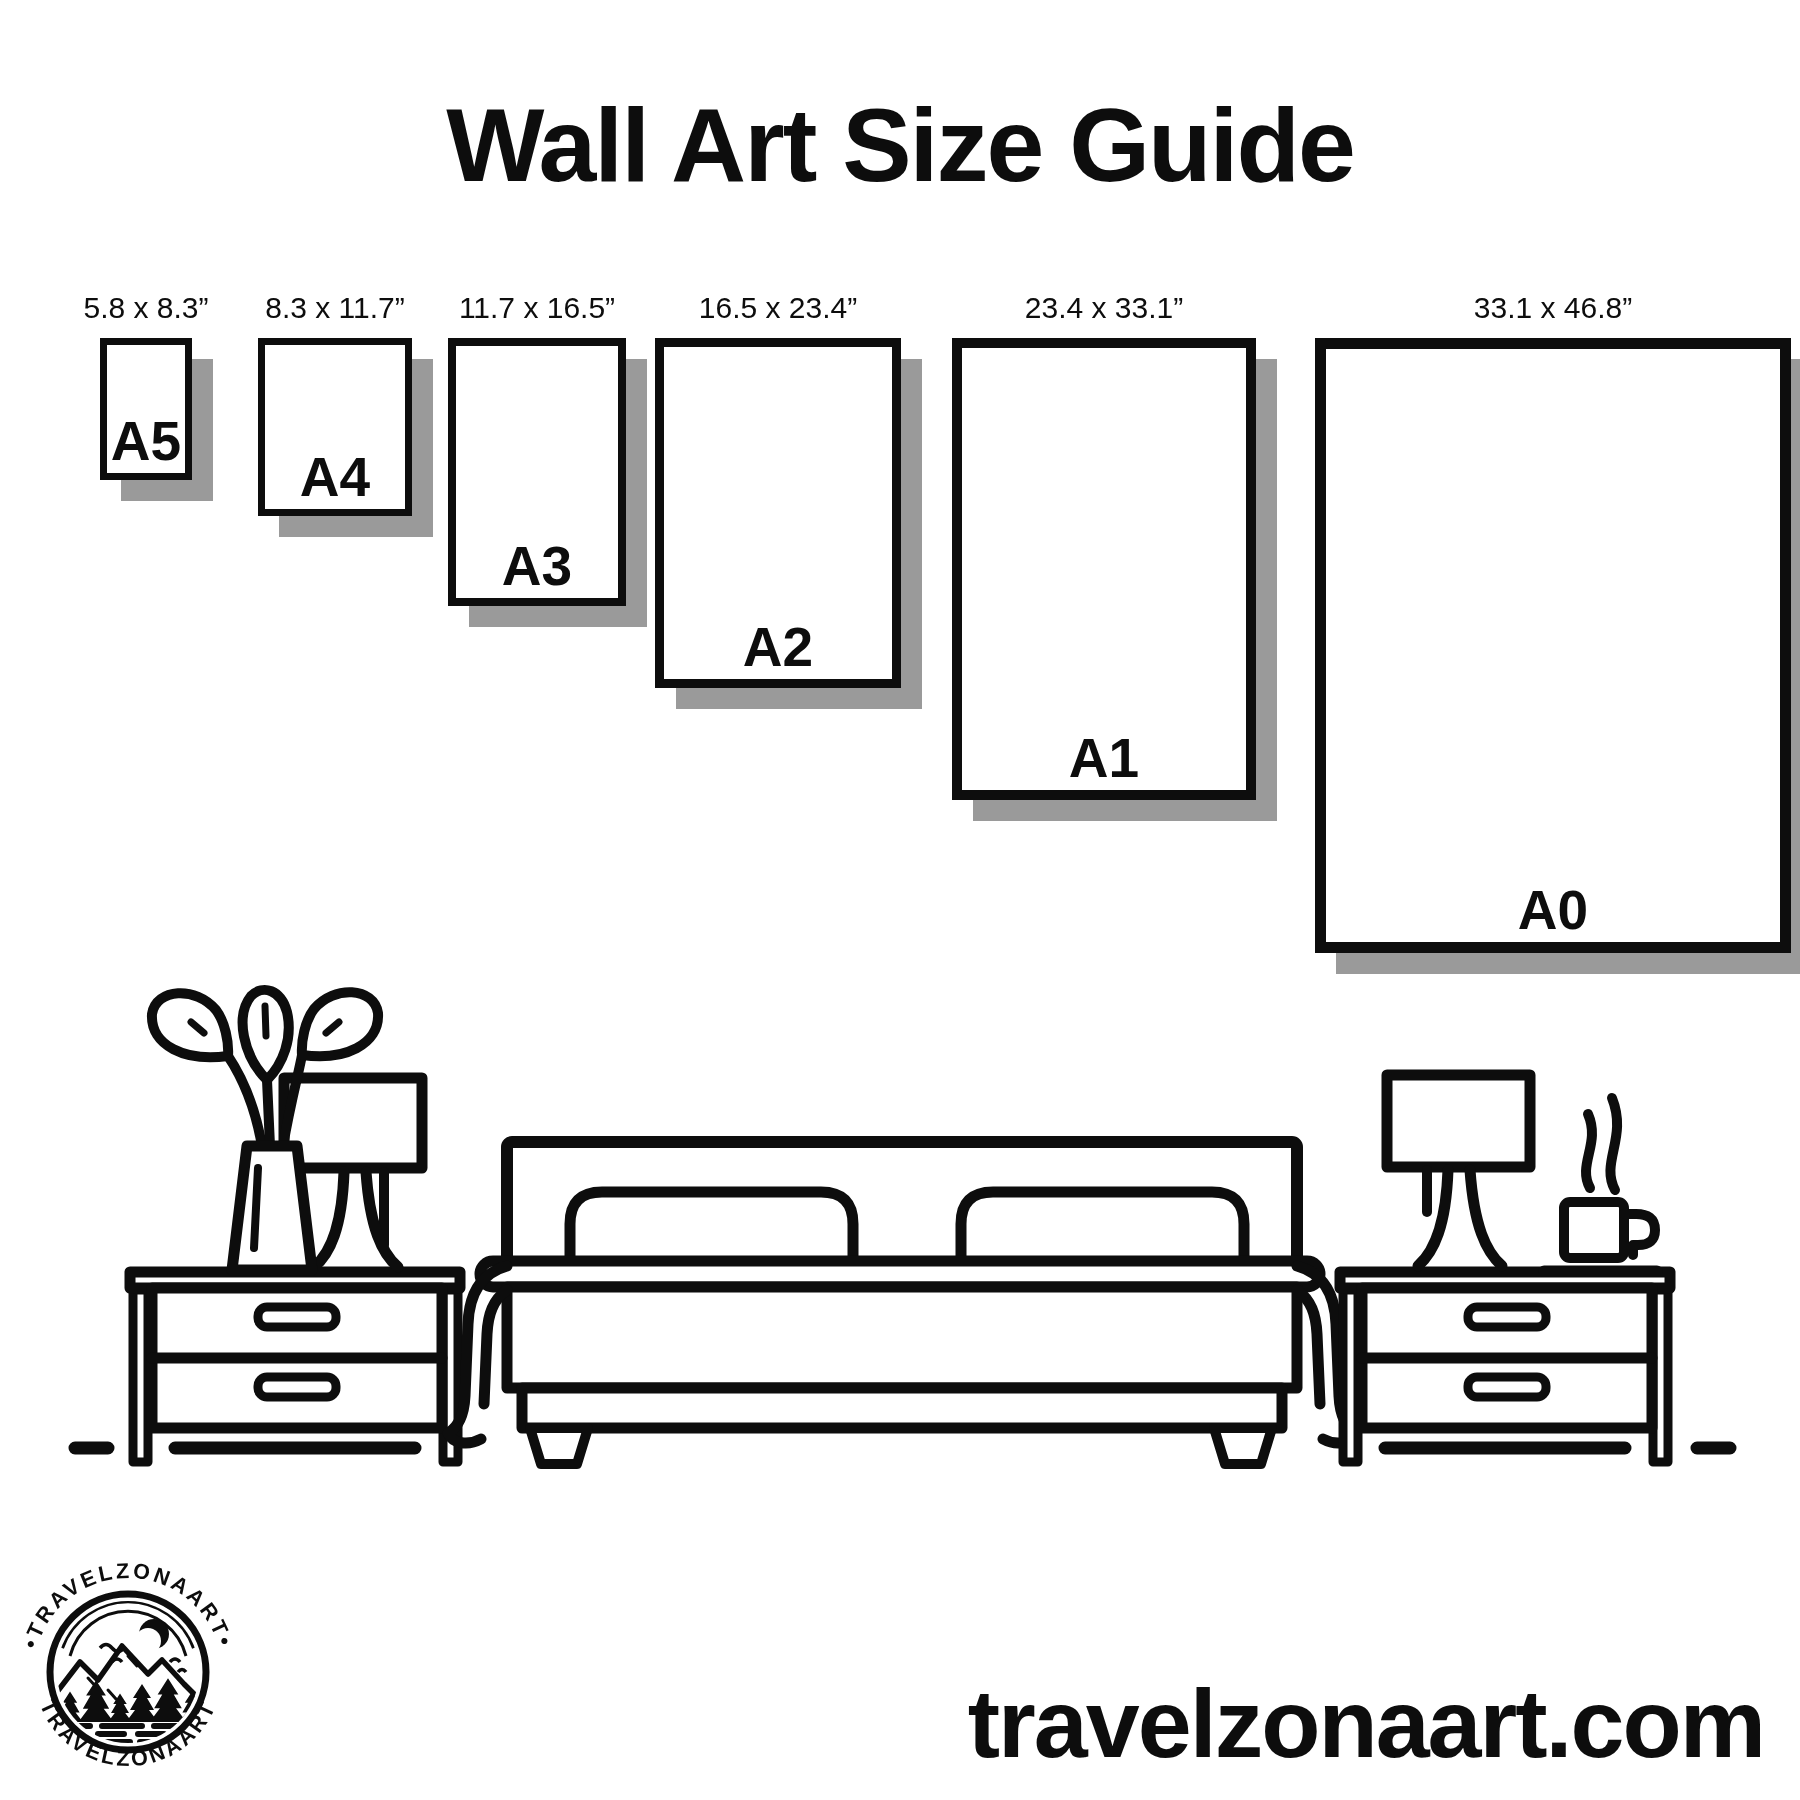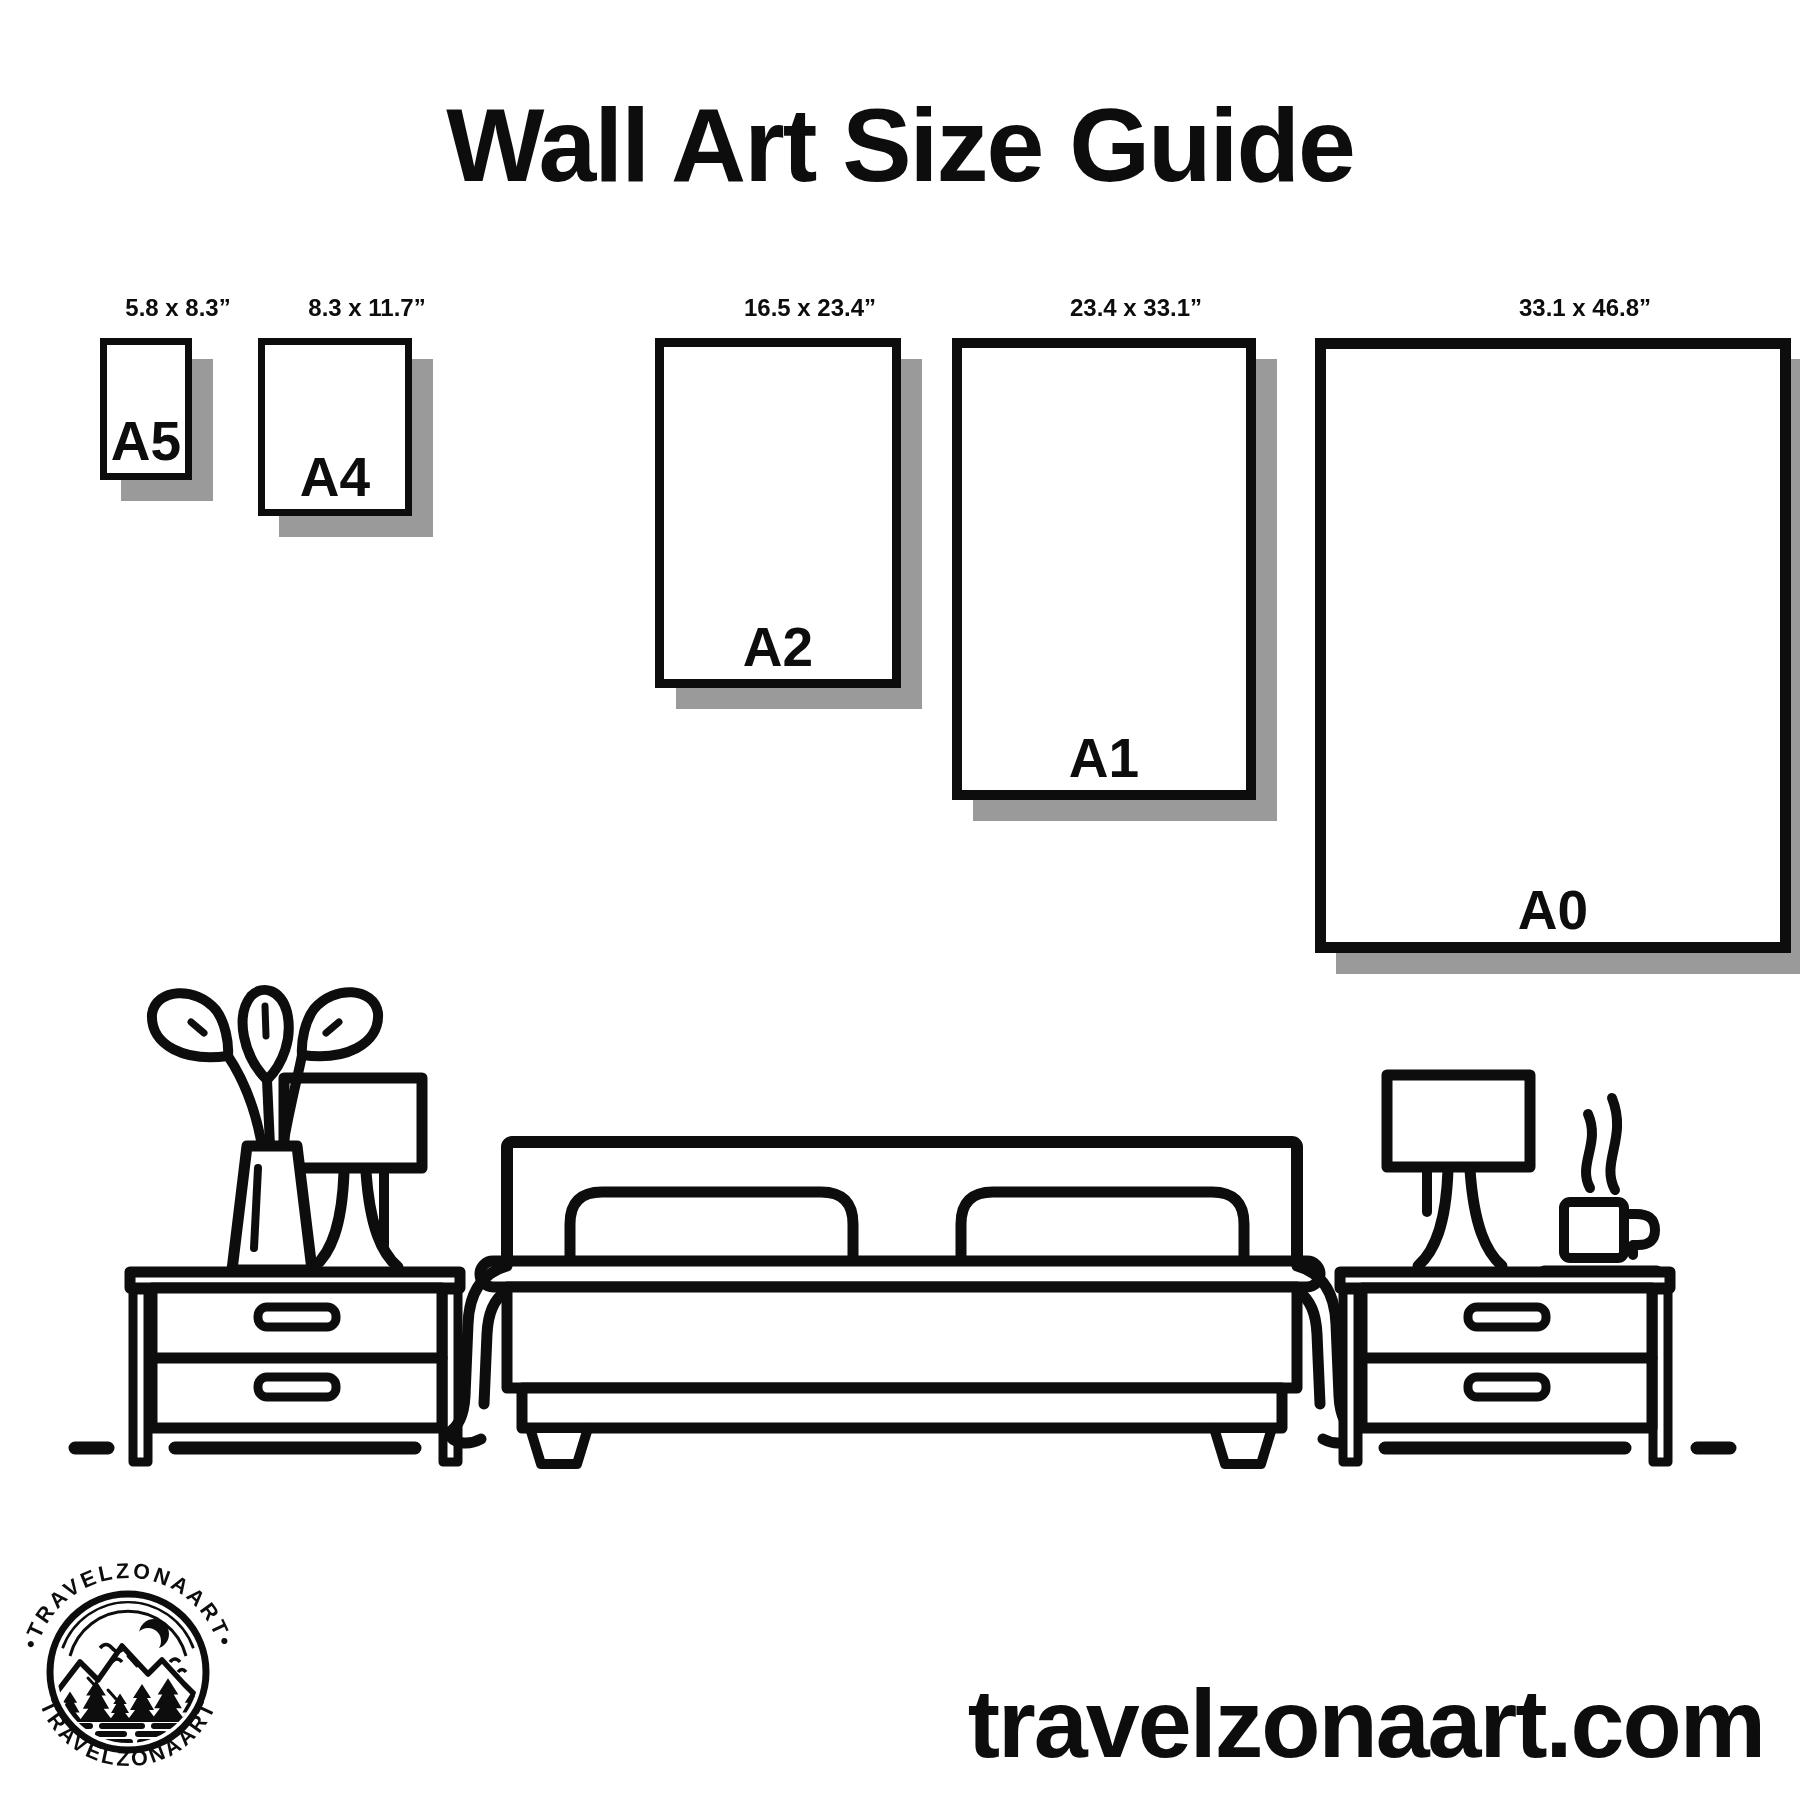--- a/index.html
+++ b/index.html
@@ -8,21 +8,21 @@
     font-family:"Liberation Sans",sans-serif;color:#0d0d0d;
   }
   .title{
     position:absolute;left:0;right:0;top:86px;text-align:center;
     font-size:104px;font-weight:bold;letter-spacing:-2px;
   }
   
   .size{position:absolute;top:338px;}
   .dim{
     position:absolute;top:-50px;left:50%;transform:translateX(-50%);
-    white-space:nowrap;font-size:24px;font-weight:bold;letter-spacing:0px;height:40px;line-height:40px;margin-left:32px;
+    white-space:nowrap;font-size:30px;font-weight:normal;letter-spacing:0px;height:40px;line-height:40px;
   }
   .paper{
     box-sizing:border-box;background:#ffffff;border-style:solid;border-color:#0d0d0d;
     box-shadow:21px 21px 0 #9a9a9a;display:flex;align-items:flex-end;justify-content:center;
   }
   .code{font-size:55px;font-weight:bold;}
   .s-a5{left:100px;width:92px;}  .p-a5{height:142px;border-width:7px;}
   .s-a4{left:258px;width:154px;} .p-a4{height:178px;border-width:7px;}
   .s-a3{left:448px;width:178px;} .p-a3{height:268px;border-width:8px;}
   .s-a2{left:655px;width:246px;} .p-a2{height:350px;border-width:9px;}
@@ -46,20 +46,26 @@
   <div class="size s-a5">
     <div class="dim">5.8 x 8.3”</div>
     <div class="paper p-a5">
       <span class="code">A5</span>
     </div>
   </div>
   <div class="size s-a4">
     <div class="dim">8.3 x 11.7”</div>
     <div class="paper p-a4">
       <span class="code">A4</span>
+    </div>
+  </div>
+  <div class="size s-a3">
+    <div class="dim">11.7 x 16.5”</div>
+    <div class="paper p-a3">
+      <span class="code">A3</span>
     </div>
   </div>
   <div class="size s-a2">
     <div class="dim">16.5 x 23.4”</div>
     <div class="paper p-a2">
       <span class="code">A2</span>
     </div>
   </div>
   <div class="size s-a1">
     <div class="dim">23.4 x 33.1”</div>

